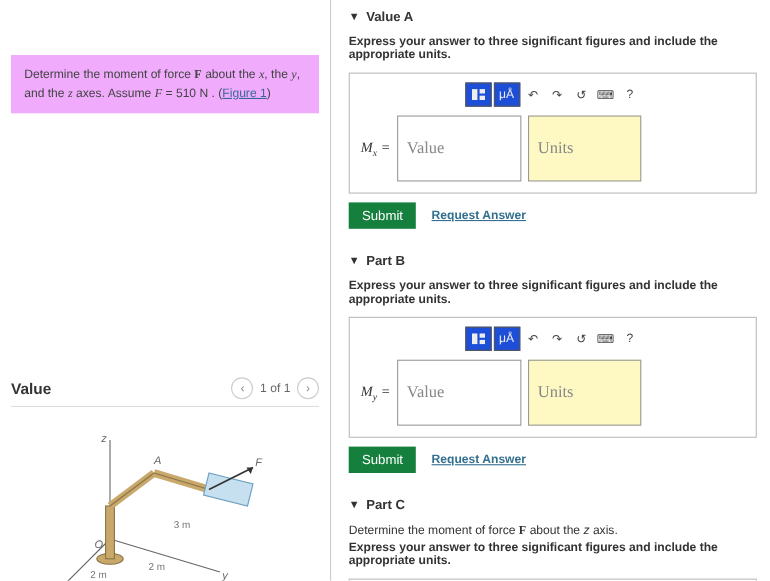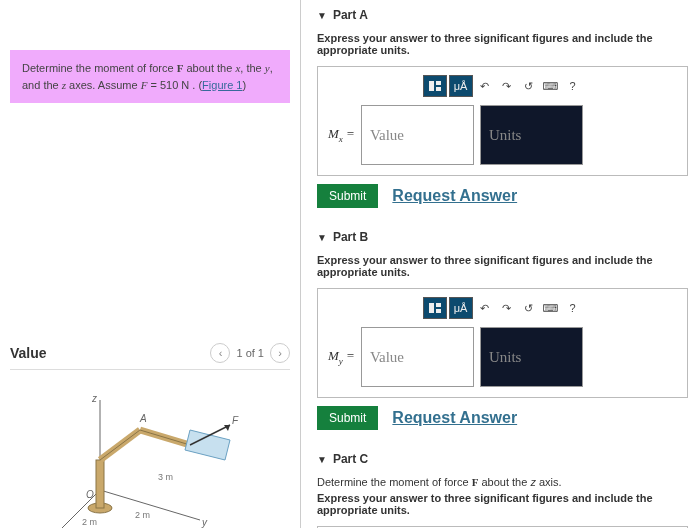--- a/index.html
+++ b/index.html
@@ -125,21 +125,21 @@
   height: 20px;
   border: 1px solid #bbb;
   background: #f5f5f5;
   display: inline-flex;
   align-items: center;
   justify-content: center;
   font-size: 11px;
   color: #444;
   cursor: pointer;
 }
-.tbtn.dark { background: #0c4a6e; color: #eee; border-color: #555; }
+.tbtn.dark { background: #1d4ed8; color: #eee; border-color: #555; }
 .tbtn.noborder { border: none; background: none; width: 20px; }
 .answer-row {
   display: flex;
   align-items: center;
   gap: 6px;
 }
 .answer-row .lbl {
   font-family: "Times New Roman", serif;
   font-style: italic;
   font-size: 13px;
@@ -149,39 +149,39 @@
   border: 1px solid #999;
   height: 26px;
   display: inline-flex;
   align-items: center;
   padding: 16px 8px;
   color: #888;
   font-size: 15px;
   font-family: "Times New Roman", serif;
 }
 .valbox { width: 95px; }
-.unitbox { width: 85px; background: #0f172a; }
+.unitbox { width: 85px; background: #fef9c3; }
 .submit-row {
   display: flex;
   align-items: center;
   gap: 14px;
   margin-top: 8px;
 }
 .submit-btn {
   background: #15803d;
   color: #fff;
   border: none;
   padding: 5px 12px;
   font-size: 12px;
   cursor: pointer;
 }
 .req-link {
   color: #33708f;
   text-decoration: underline;
-  font-size: 16px;
+  font-size: 11px;
   font-weight: bold;
   cursor: pointer;
 }
 .spacer { height: 14px; }
 </style>
 </head>
 <body>
 
 <div class="layout">
   <div class="left-col">
@@ -225,21 +225,21 @@
     </div>
   </div>
 
   <div class="divider"></div>
 
   <div class="right-col">
 
     <div class="part">
       <div class="part-header">
         <span class="caret">▼</span>
-        <span>Part A</span>
+        <span>Value A</span>
       </div>
       <div class="q-instr">Express your answer to three significant figures and include the appropriate units.</div>
       <div class="answer-box">
         <div class="toolbar">
           <span class="tbtn dark">
               <svg width="12" height="10">
                 <rect x="0" y="0" width="5" height="10" fill="#eee"></rect>
                 <rect x="7" y="0" width="5" height="4" fill="#eee"></rect>
                 <rect x="7" y="6" width="5" height="4" fill="#eee"></rect>
               </svg>

